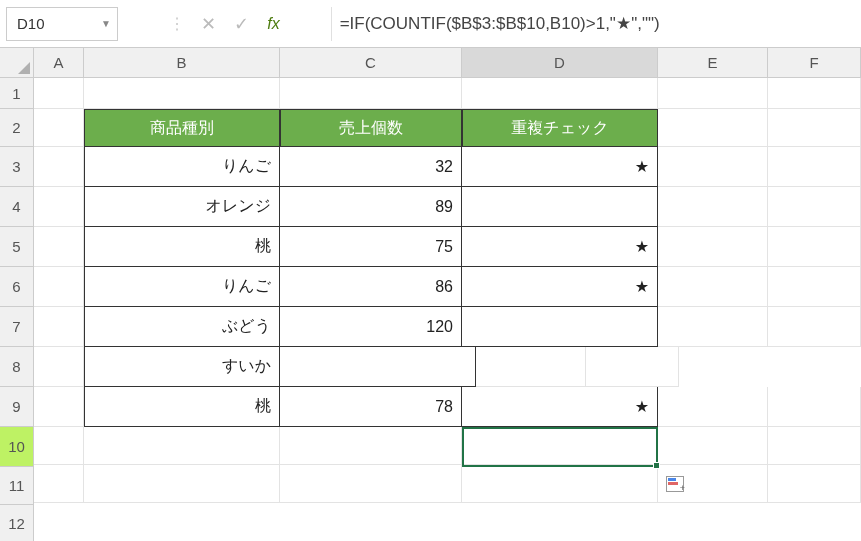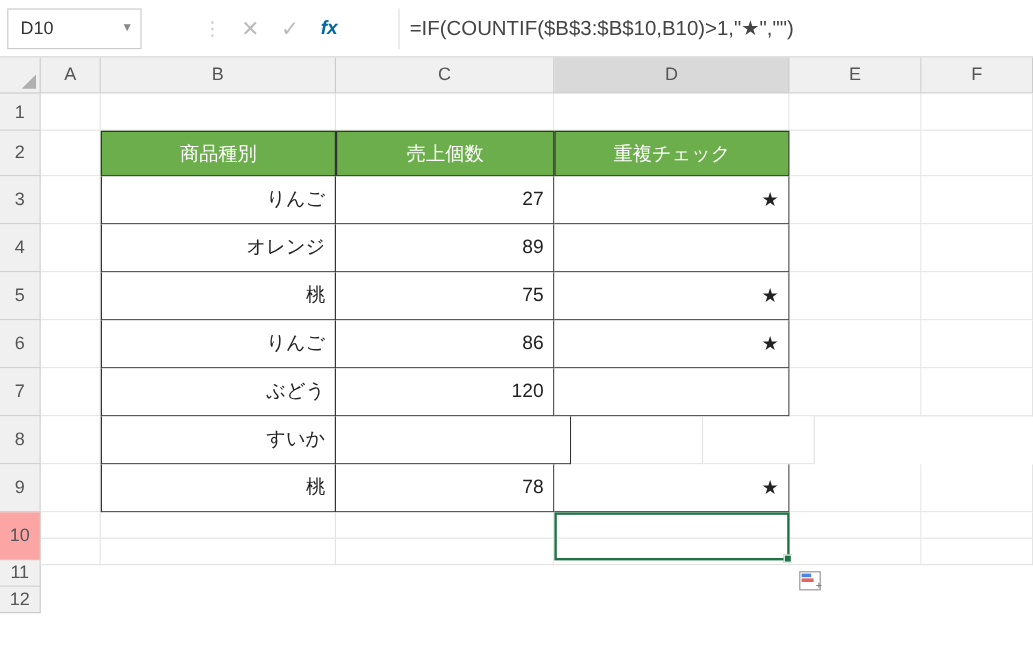--- a/index.html
+++ b/index.html
@@ -34,21 +34,21 @@
   .name-box .dd { color: #888; font-size: 10px; }
   .fb-icons {
     display: flex;
     align-items: center;
     gap: 18px;
     padding: 0 16px;
     color: #bbb;
     font-size: 18px;
   }
   .fb-icons .dots { color: #ccc; font-size: 16px; letter-spacing: -2px; }
-  .fx { font-style: italic; color: #0369a1; font-size: 16px; font-weight: bold; }
+  .fx { font-style: italic; color: #4d7c0f; font-size: 16px; }
   .formula-input {
     flex: 1;
     height: 34px;
     display: flex;
     align-items: center;
     font-size: 17px;
     color: #444;
     padding-left: 8px;
     border-left: 1px solid #e0e0e0;
   }
@@ -94,36 +94,36 @@
     width: 34px;
     border-right: 1px solid #ccc;
     border-bottom: 1px solid #ccc;
     background: #f0f0f0;
     display: flex;
     align-items: center;
     justify-content: center;
     font-size: 15px;
     color: #555;
   }
-  .row-h.active { background: #fca5a5; }
+  .row-h.active { background: #bef264; }
   .cells { position: relative; }
   .row { display: flex; }
   .cell {
     border-right: 1px solid #e3e3e3;
     border-bottom: 1px solid #e3e3e3;
     display: flex;
     align-items: center;
     padding: 0 8px;
     font-size: 16px;
     color: #222;
     background: #fff;
   }
   .rh1 { height: 31px; } .rh2 { height: 38px; }
   .rh3, .rh4, .rh5, .rh6, .rh7, .rh8, .rh9, .rh10 { height: 40px; }
-  .rh11, .rh12 { height: 22px; }
+  .rh11, .rh12 { height: 38px; }
   .hdr-cell {
     background: #6CAE4C;
     color: #fff;
     font-weight: normal;
     justify-content: center;
     border: 1px solid #333 !important;
   }
   .data-b {
     justify-content: flex-end;
     border-left: 1px solid #333;
@@ -232,21 +232,21 @@
         <div class="cell hdr-cell col-B rh2">商品種別</div>
         <div class="cell hdr-cell col-C rh2">売上個数</div>
         <div class="cell hdr-cell col-D rh2">重複チェック</div>
         <div class="cell col-E rh2"></div>
         <div class="cell col-F rh2"></div>
       </div>
 
       <div class="row">
         <div class="cell col-A rh3"></div>
         <div class="cell data-b col-B rh3">りんご</div>
-        <div class="cell data-c col-C rh3">27</div>
+        <div class="cell data-c col-C rh3">32</div>
         <div class="cell data-d col-D rh3">★</div>
         <div class="cell col-E rh3"></div>
         <div class="cell col-F rh3"></div>
       </div>
       <div class="row">
         <div class="cell col-A rh4"></div>
         <div class="cell data-b col-B rh4">オレンジ</div>
         <div class="cell data-c col-C rh4">89</div>
         <div class="cell data-d col-D rh4"></div>
         <div class="cell col-E rh4"></div>

